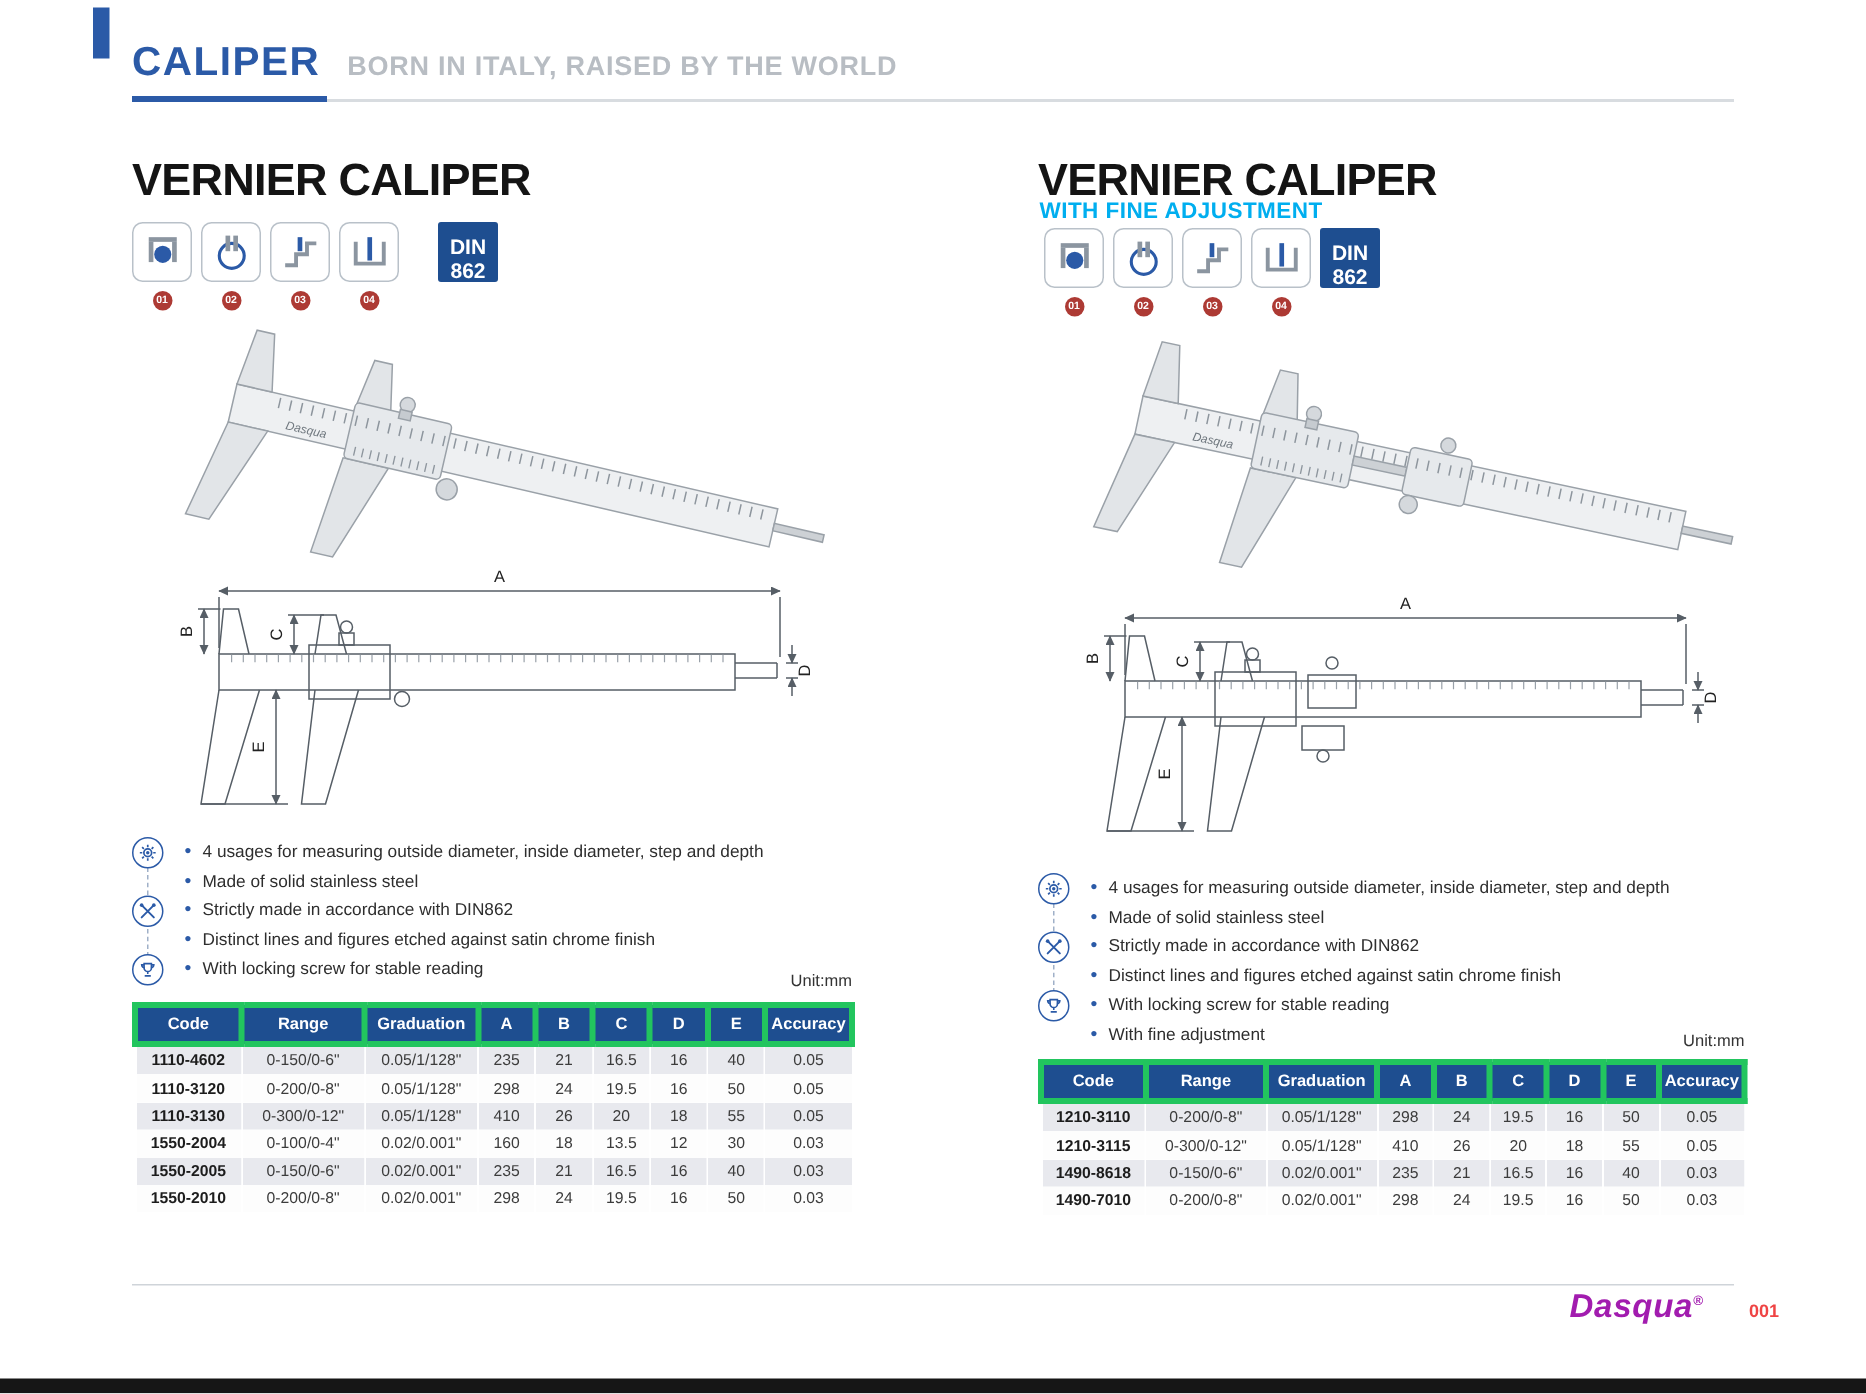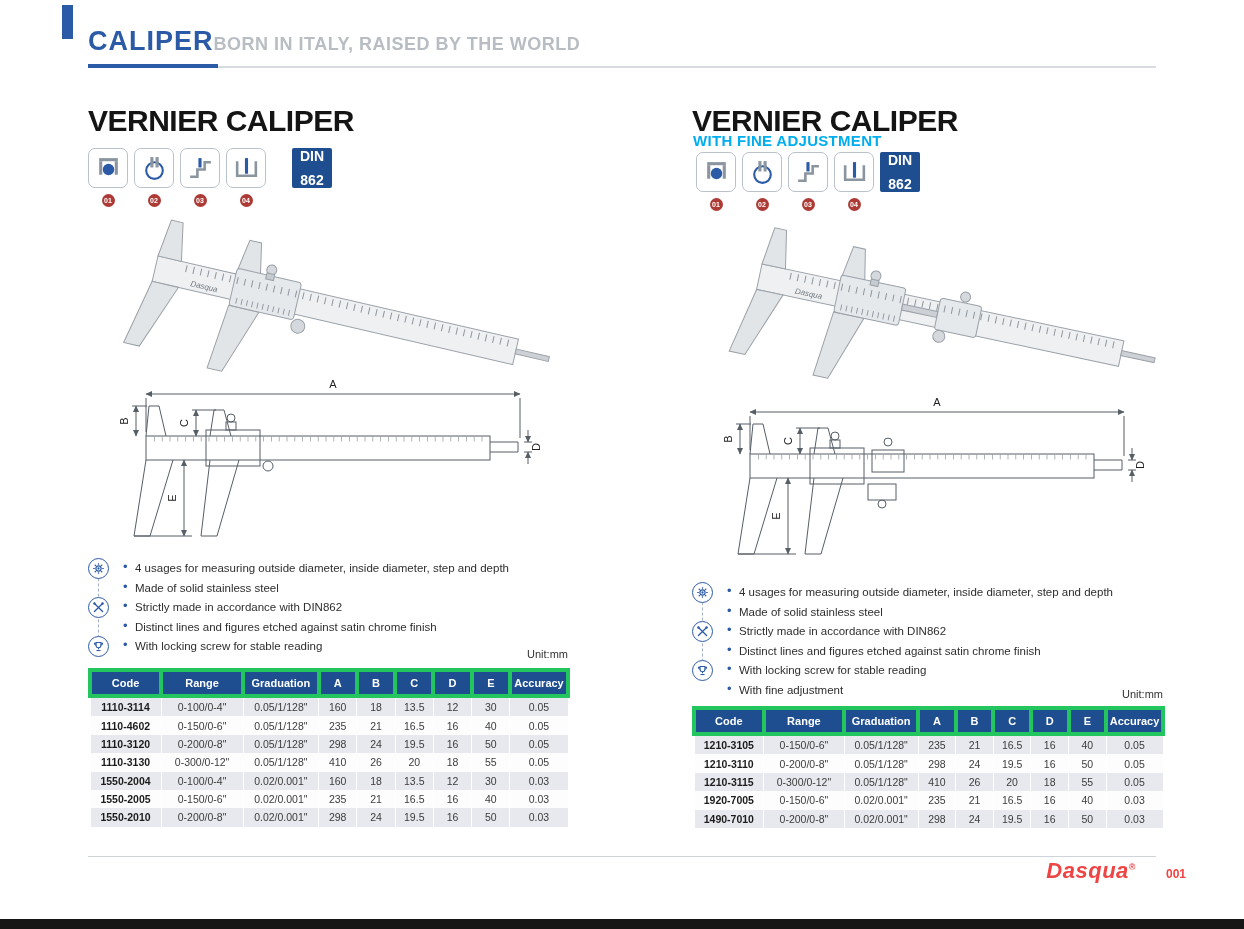--- a/index.html
+++ b/index.html
@@ -1,40 +1,40 @@
 <!DOCTYPE html>
 <html><head>
 <meta charset="utf-8">
 <style>
   html,body{margin:0;padding:0;background:#ffffff;}
   .page{position:relative;width:1244px;height:929px;background:#fff;font-family:"Liberation Sans",sans-serif;overflow:hidden;}
 
   .corner-tab{position:absolute;left:62px;top:5px;width:11px;height:34px;background:#2b5aa7;}
-  .page-header{position:absolute;left:88px;top:26px;display:flex;align-items:baseline;white-space:nowrap;}
+  .page-header{position:absolute;left:88px;top:26px;display:flex;align-items:baseline;gap:18px;white-space:nowrap;}
   .brand{font-size:27px;font-weight:bold;color:#2b5aa7;letter-spacing:1px;}
   .tagline{font-size:18px;font-weight:bold;color:#b8bdc3;letter-spacing:.5px;}
   .header-rule{position:absolute;left:88px;top:66px;width:1068px;height:2px;background:#d8dce0;}
   .header-rule-accent{position:absolute;left:88px;top:64px;width:130px;height:4px;background:#2b5aa7;}
 
   .col{position:absolute;top:88px;width:482px;}
   #left-col{left:88px;}
   #right-col{left:692px;width:473px;}
 
   .section-title{position:absolute;left:0;top:16px;margin:0;font-size:30px;font-weight:bold;color:#141414;letter-spacing:-.5px;white-space:nowrap;}
   .section-subtitle{position:absolute;left:1px;top:44px;font-size:15px;font-weight:bold;color:#00aeef;letter-spacing:.3px;white-space:nowrap;}
 
   .icon-row{position:absolute;top:60px;left:0;display:flex;gap:6px;}
   #right-col .icon-row{top:64px;left:4px;}
   .usage-box{width:40px;height:40px;border:1.5px solid #b9c1c9;border-radius:7px;background:#fff;display:flex;align-items:center;justify-content:center;box-sizing:border-box;}
   .badge-row{position:absolute;top:106px;left:0;display:flex;gap:6px;}
   #right-col .badge-row{top:110px;left:4px;}
   .num-badge{width:40px;display:flex;justify-content:center;}
   .num-badge span{min-width:13px;height:13px;border-radius:50%;background:#ad3a34;color:#fff;font-size:7px;font-weight:bold;display:flex;align-items:center;justify-content:center;}
 
-  .din-badge{position:absolute;width:40px;height:40px;background:#1e4e90;color:#fff;font-weight:bold;text-align:center;display:flex;flex-direction:column;justify-content:space-between;font-size:14px;line-height:16px;border-radius:2px;}
+  .din-badge{position:absolute;width:40px;height:40px;background:#1e4e90;color:#fff;font-weight:bold;text-align:center;display:flex;flex-direction:column;justify-content:flex-end;font-size:14px;line-height:16px;border-radius:2px;}
   .din-left{left:204px;top:60px;}
   .din-right{left:188px;top:64px;}
 
   svg.photo{position:absolute;left:0;}
   .photo-left{top:118px;width:480px;height:178px;}
   .photo-right{top:126px;width:480px;height:186px;}
   svg.drawing{position:absolute;left:0;width:460px;height:196px;}
   .drawing-left{top:284px;}
   .drawing-right{top:302px;}
 
@@ -62,21 +62,21 @@
   .spec-table td:first-child{font-weight:bold;color:#1c1c1c;}
   .spec-table th:nth-child(1){width:15%}
   .spec-table th:nth-child(2){width:17.5%}
   .spec-table th:nth-child(3){width:16%}
   .spec-table th:nth-child(4),.spec-table th:nth-child(5),.spec-table th:nth-child(6),
   .spec-table th:nth-child(7),.spec-table th:nth-child(8){width:7.5%}
   .spec-table th:nth-child(9){width:12%}
 
   .footer-rule{position:absolute;left:88px;top:856px;width:1068px;height:1px;background:#cfd4d9;}
   .footer{position:absolute;top:858px;right:58px;display:flex;align-items:baseline;gap:30px;}
-  .logo{font-size:22px;font-weight:bold;font-style:italic;color:#ef4444;letter-spacing:.5px;}
+  .logo{font-size:22px;font-weight:bold;font-style:italic;color:#a21caf;letter-spacing:.5px;}
   .logo sup{font-size:9px;font-style:normal;}
   .page-num{font-size:12px;font-weight:bold;color:#ef4444;}
   .bottom-bar{position:absolute;left:0;top:919px;width:1244px;height:10px;background:#161616;}
 </style>
 </head>
 <body>
 
 <div class="page">
 
   <div class="corner-tab"></div>
@@ -252,31 +252,20 @@
             <th>Graduation</th>
             <th>A</th>
             <th>B</th>
             <th>C</th>
             <th>D</th>
             <th>E</th>
             <th>Accuracy</th>
           </tr>
         </thead>
         <tbody>
-          <tr>
-            <td>1110-3114</td>
-            <td>0-100/0-4"</td>
-            <td>0.05/1/128"</td>
-            <td>160</td>
-            <td>18</td>
-            <td>13.5</td>
-            <td>12</td>
-            <td>30</td>
-            <td>0.05</td>
-          </tr>
           <tr>
             <td>1110-4602</td>
             <td>0-150/0-6"</td>
             <td>0.05/1/128"</td>
             <td>235</td>
             <td>21</td>
             <td>16.5</td>
             <td>16</td>
             <td>40</td>
             <td>0.05</td>
@@ -513,31 +502,20 @@
             <th>A</th>
             <th>B</th>
             <th>C</th>
             <th>D</th>
             <th>E</th>
             <th>Accuracy</th>
           </tr>
         </thead>
         <tbody>
           <tr>
-            <td>1210-3105</td>
-            <td>0-150/0-6"</td>
-            <td>0.05/1/128"</td>
-            <td>235</td>
-            <td>21</td>
-            <td>16.5</td>
-            <td>16</td>
-            <td>40</td>
-            <td>0.05</td>
-          </tr>
-          <tr>
             <td>1210-3110</td>
             <td>0-200/0-8"</td>
             <td>0.05/1/128"</td>
             <td>298</td>
             <td>24</td>
             <td>19.5</td>
             <td>16</td>
             <td>50</td>
             <td>0.05</td>
           </tr>
@@ -546,21 +524,21 @@
             <td>0-300/0-12"</td>
             <td>0.05/1/128"</td>
             <td>410</td>
             <td>26</td>
             <td>20</td>
             <td>18</td>
             <td>55</td>
             <td>0.05</td>
           </tr>
           <tr>
-            <td>1920-7005</td>
+            <td>1490-8618</td>
             <td>0-150/0-6"</td>
             <td>0.02/0.001"</td>
             <td>235</td>
             <td>21</td>
             <td>16.5</td>
             <td>16</td>
             <td>40</td>
             <td>0.03</td>
           </tr>
           <tr>

